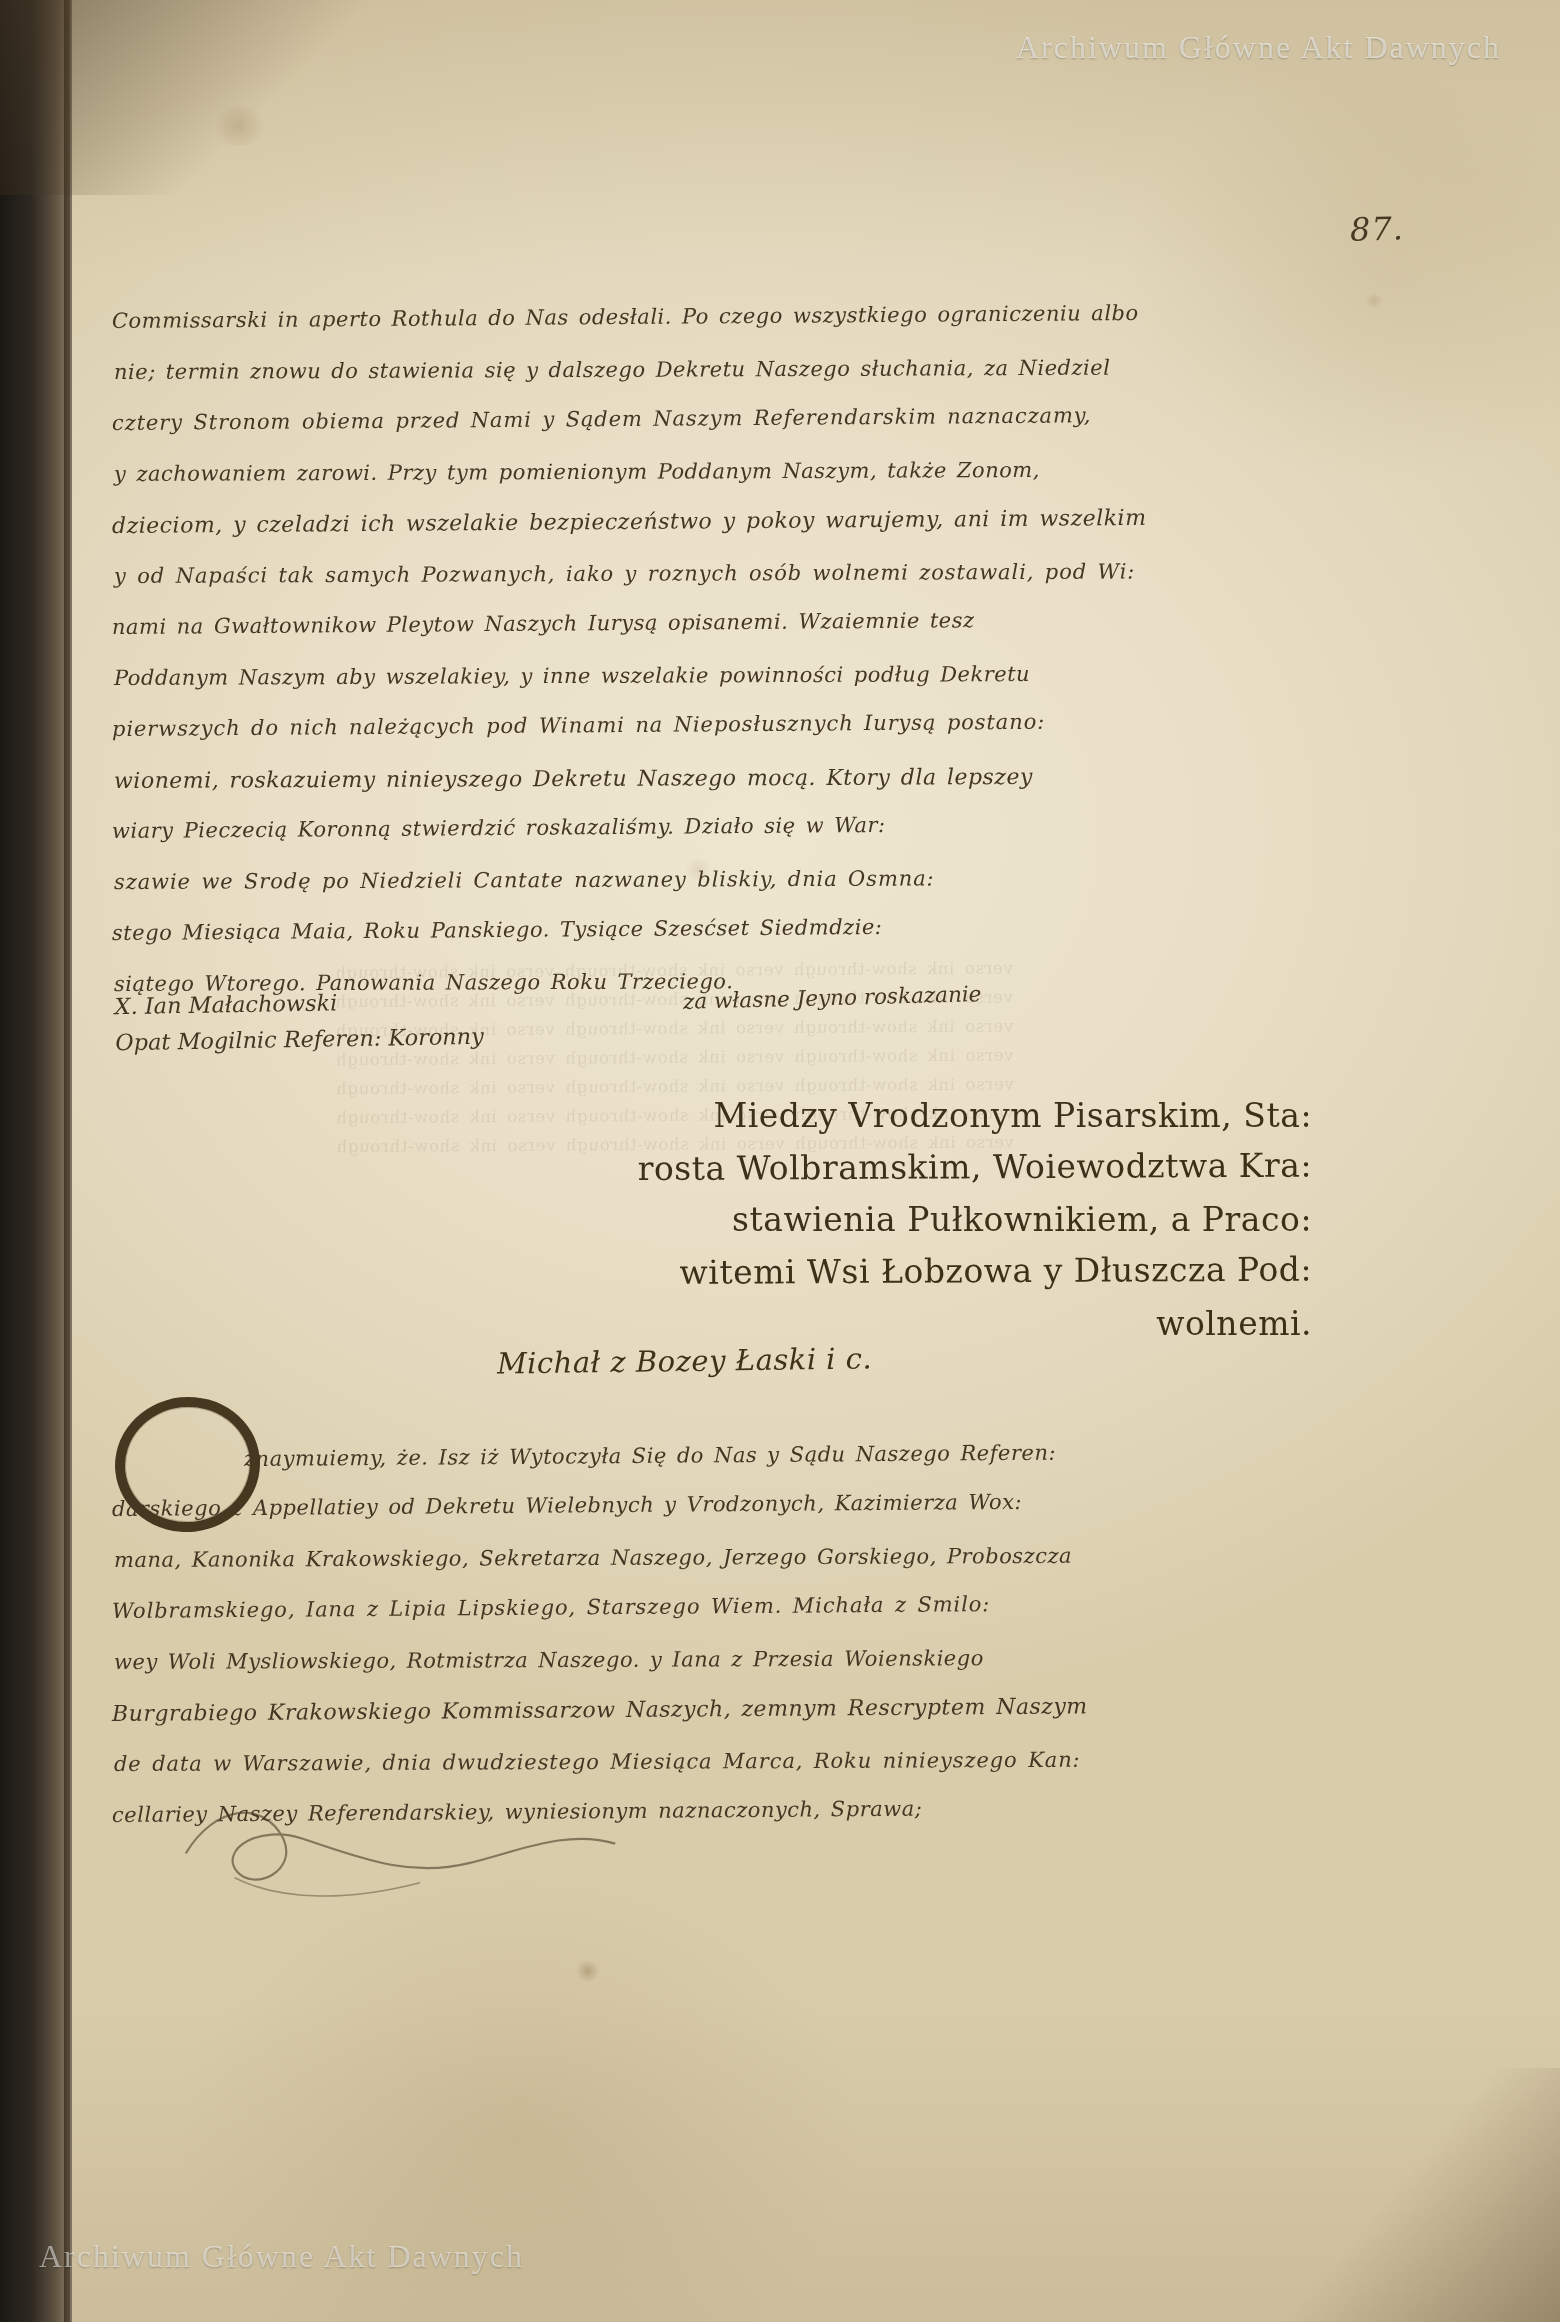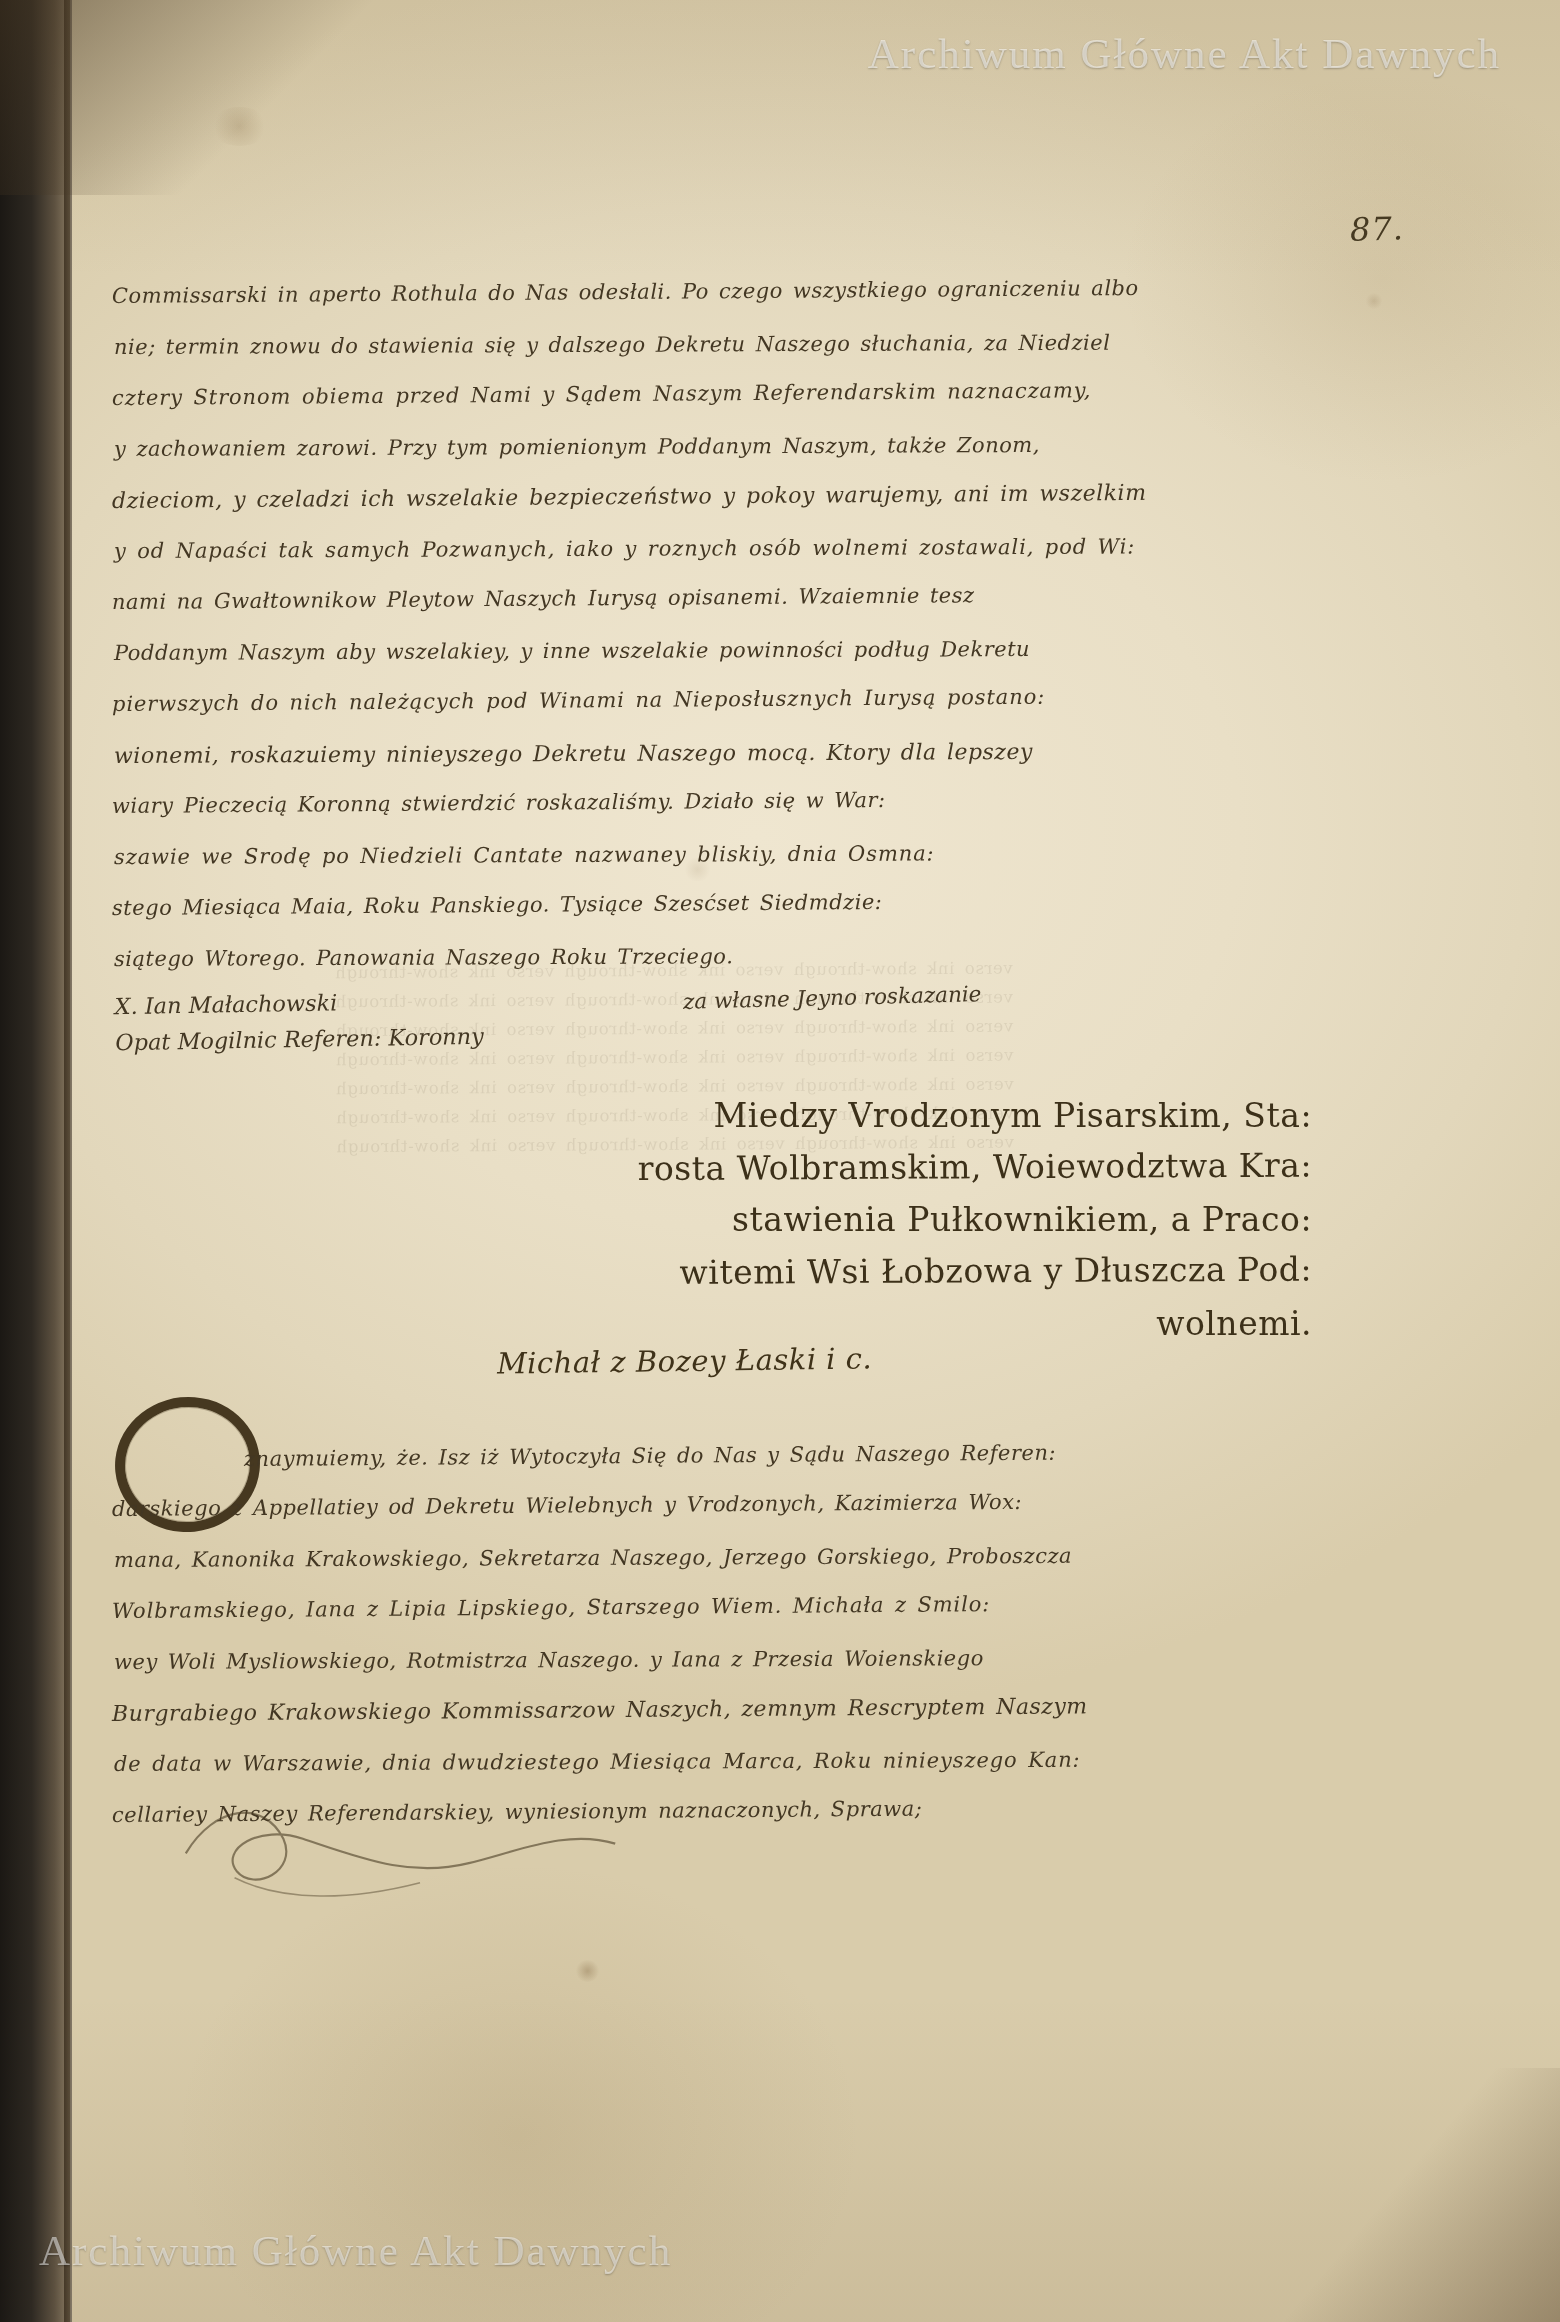--- a/index.html
+++ b/index.html
@@ -97,21 +97,21 @@
     top: 210px;
     font-size: 32px;
     font-style: italic;
     letter-spacing: 1px;
     color: #463a22;
     transform: rotate(-1.5deg);
   }
 
   .body-block {
     left: 112px;
-    top: 271px;
+    top: 296px;
     width: 1200px;
   }
   .line {
     display: block;
     font-style: italic;
     font-size: 21px;
     line-height: 51px;
     color: #433723;
     letter-spacing: 0.5px;
     word-spacing: 2.9px;
@@ -211,21 +211,21 @@
     border-radius: 50%;
     background: radial-gradient(circle, rgba(110,80,40,0.30), rgba(110,80,40,0) 70%);
     pointer-events: none;
   }
 
   
   .watermark {
     position: absolute;
     color: rgba(255,255,255,0.55);
     font-family: "Liberation Serif", serif;
-    font-size: 43px;
+    font-size: 32px;
     letter-spacing: 2px;
     text-shadow: 0 1px 2px rgba(0,0,0,0.25);
     pointer-events: none;
     white-space: nowrap;
   }
   .wm-top { right: 59px; top: 29px; }
   .wm-bottom { left: 39px; bottom: 47px; color: rgba(255,255,255,0.5); }
 </style>
 </head>
 <body>

